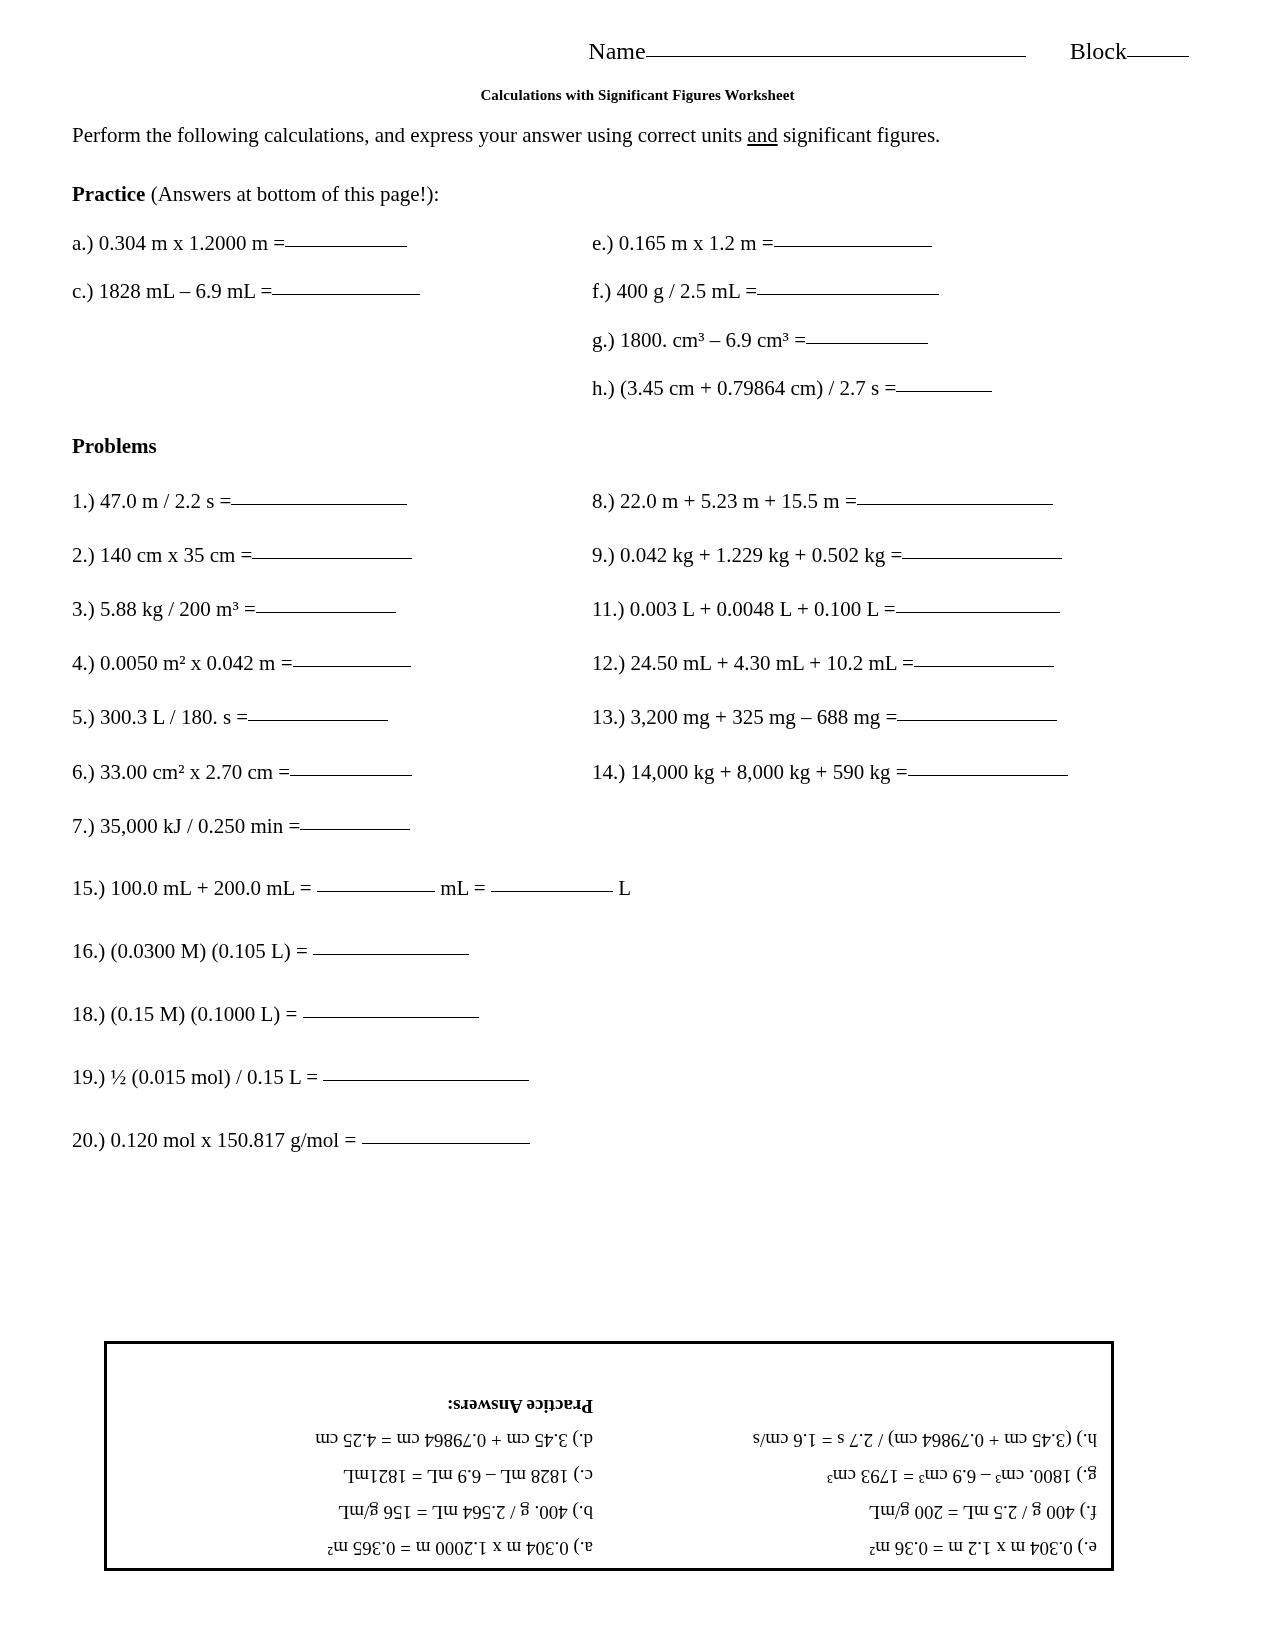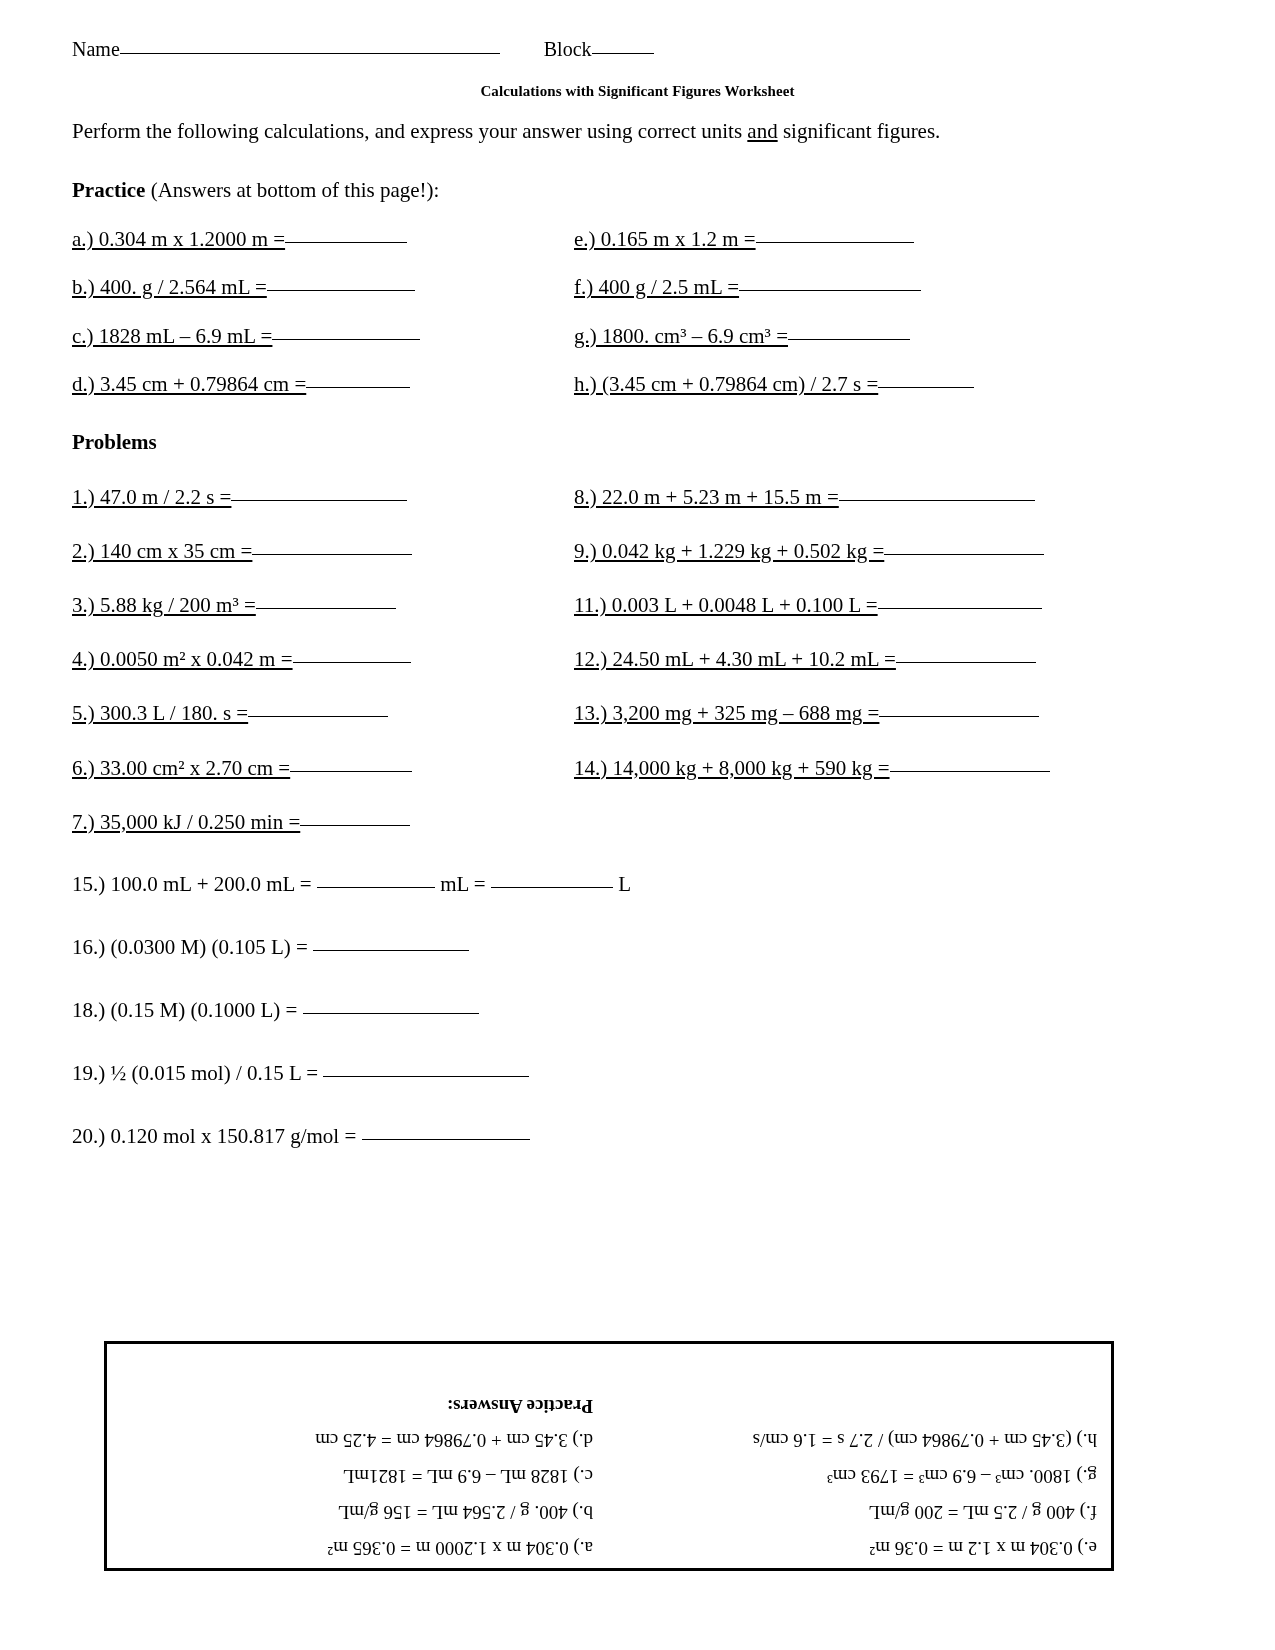--- a/index.html
+++ b/index.html
@@ -15,23 +15,23 @@
     width: 1275px;
     height: 1650px;
     position: relative;
     box-sizing: border-box;
     padding: 38px 72px 0 72px;
     overflow: hidden;
   }
   
   .name-line {
     display: flex;
-    justify-content: flex-start;
+    justify-content: flex-end;
     align-items: baseline;
-    font-size: 20px;
+    font-size: 24px;
     padding-right: 14px;
   }
   .name-line .lbl { white-space: pre; }
   .rule {
     display: inline-block;
     border-bottom: 1px solid #000;
     height: 0;
     vertical-align: baseline;
     position: relative;
     top: -2px;
@@ -57,22 +57,21 @@
   .section-head {
     font-size: 21px;
     font-weight: bold;
     margin: 34px 0 0 0;
   }
   .section-head .normal { font-weight: normal; }
 
   .two-col {
     display: grid;
     grid-template-columns: 500px 1fr;
-    column-gap: 2px;
-    text-decoration: underline;
+    column-gap: 20px;
   }
   .row-item {
     font-size: 21px;
     line-height: 1.15;
     margin-top: 25px;
     white-space: nowrap;
   }
   .practice .row-item { margin-top: 24px; }
   .blank {
     display: inline-block;
@@ -136,23 +135,21 @@
 
   <h1 class="title">Calculations with Significant Figures Worksheet</h1>
 
   <p class="instructions"><span>Perform the following calculations, and express your answer using correct units </span><u>and</u><span> significant figures.</span></p>
 
   <p class="section-head"><span>Practice</span><span class="normal"> (Answers at bottom of this page!):</span></p>
 
   <div class="two-col practice">
     <div>
       <div class="row-item"><span>a.) 0.304 m x 1.2000 m =</span><span class="blank" style="width:122px"></span></div>
-      <div class="row-item"><span>b.) 400. g / 2.564 mL =</span><span class="blank" style="width:148px"></span></div>
       <div class="row-item"><span>c.) 1828 mL – 6.9 mL =</span><span class="blank" style="width:148px"></span></div>
-      <div class="row-item"><span>d.) 3.45 cm + 0.79864 cm =</span><span class="blank" style="width:104px"></span></div>
     </div>
     <div>
       <div class="row-item"><span>e.) 0.165 m x 1.2 m =</span><span class="blank" style="width:158px"></span></div>
       <div class="row-item"><span>f.) 400 g / 2.5 mL =</span><span class="blank" style="width:182px"></span></div>
       <div class="row-item"><span>g.) 1800. cm³ – 6.9 cm³ =</span><span class="blank" style="width:122px"></span></div>
       <div class="row-item"><span>h.) (3.45 cm + 0.79864 cm) / 2.7 s =</span><span class="blank" style="width:96px"></span></div>
     </div>
   </div>
 
   <p class="section-head">Problems</p>

